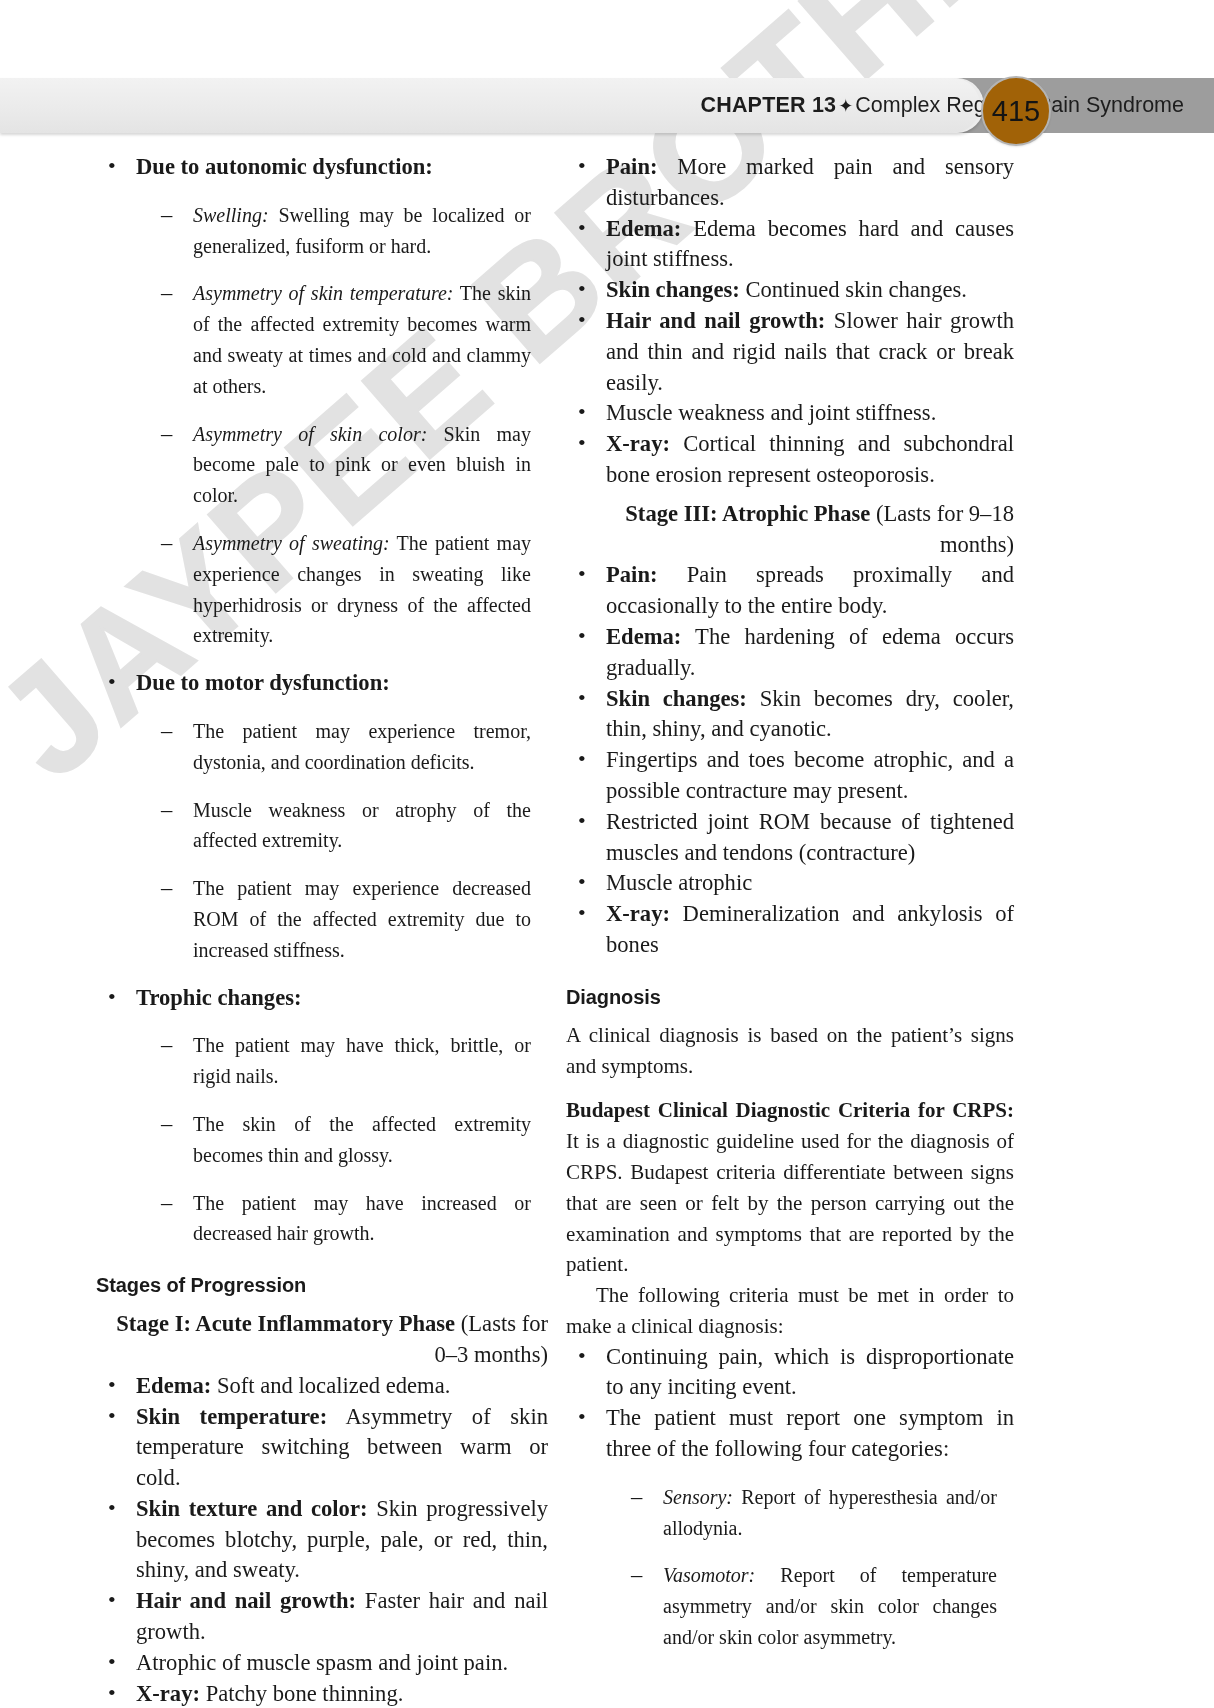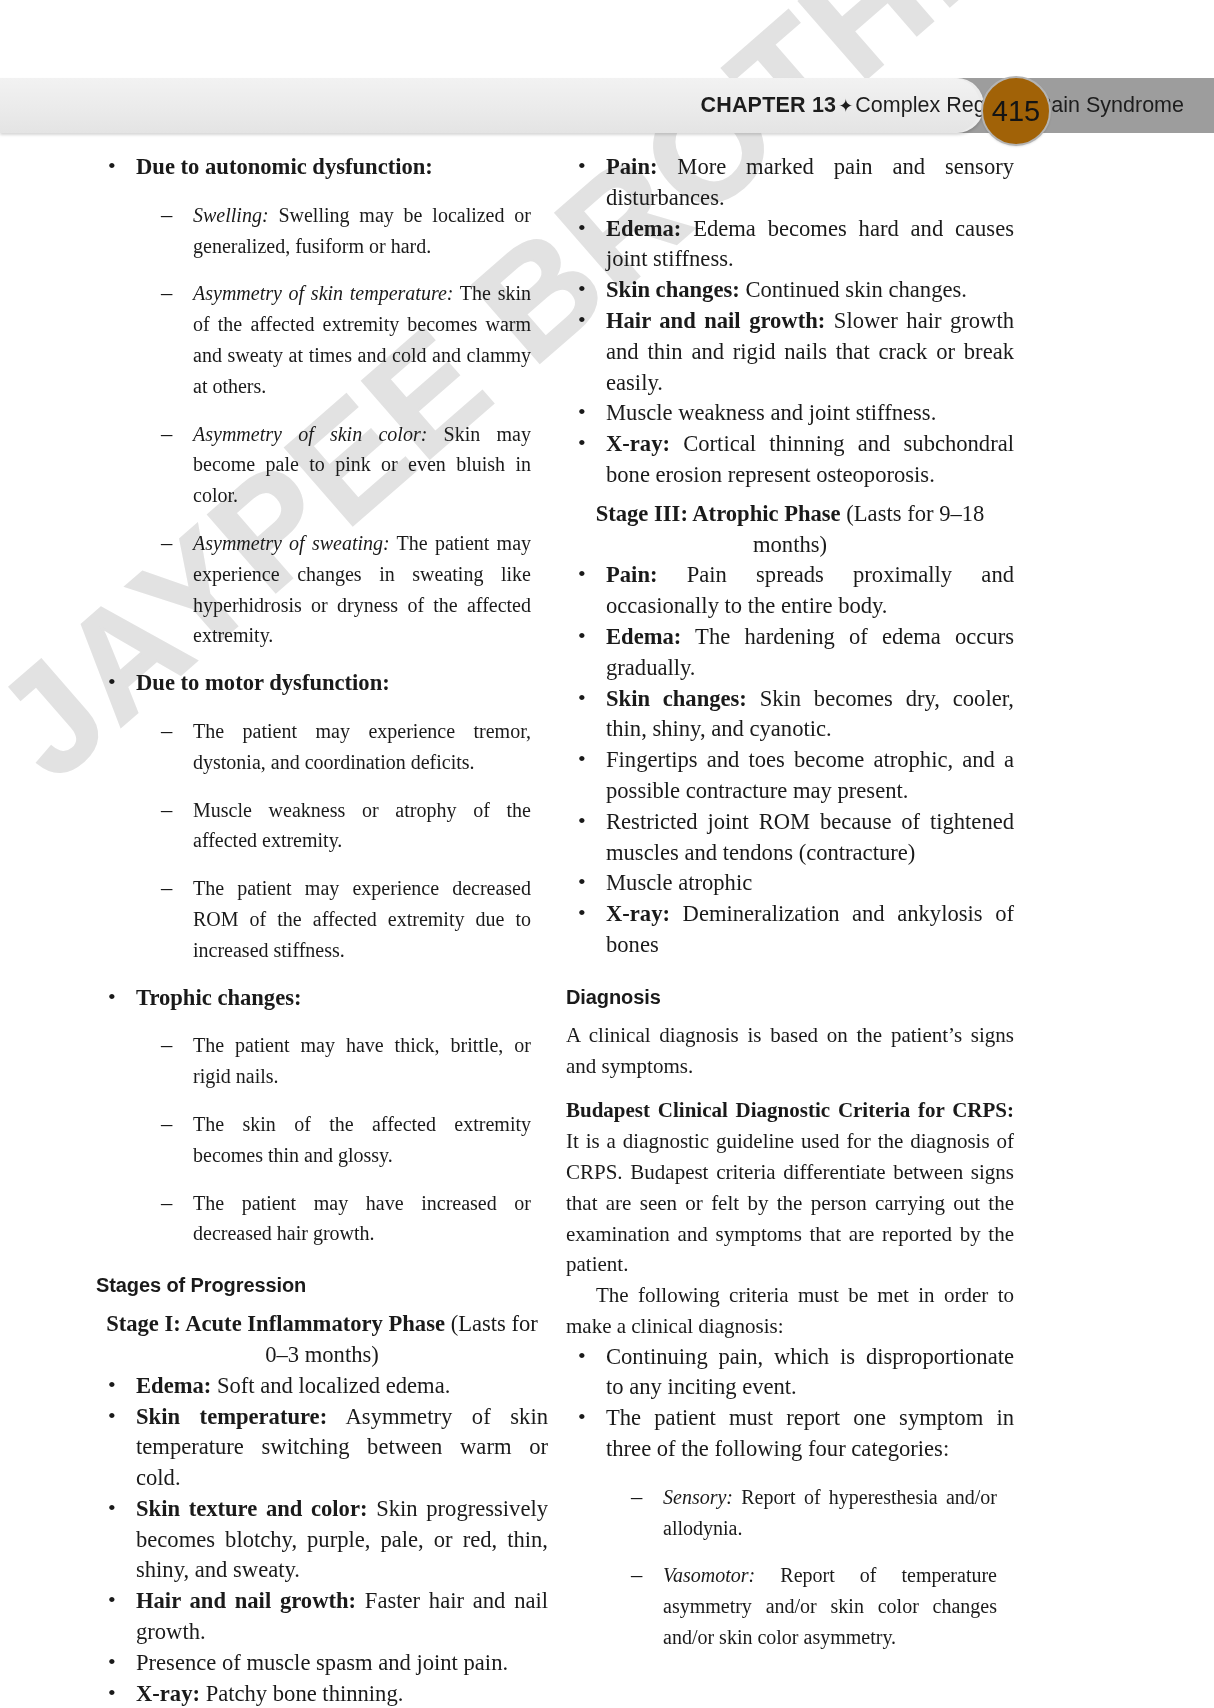--- a/index.html
+++ b/index.html
@@ -163,21 +163,21 @@
     font-weight: bold;
     color: #1a1a1a;
     margin: 20px 0 7px 0;
     line-height: 32px;
     letter-spacing: -0.1px;
   }
   .h-sub {
     font-size: 22.6px;
     line-height: 30.8px;
     margin: 8px 0 0 0;
-    text-align: center;
+    text-align: right;
   }
   .h-sub b { font-weight: bold; }
 
   
   ul.b1 {
     list-style: none;
     margin: 0;
     padding: 0;
   }
   ul.b1 > li {
@@ -293,21 +293,21 @@
 
       <p class="h-sub">
         <b>Stage I: Acute Inflammatory Phase</b><span> (Lasts for 0–3 months)</span>
       </p>
 
       <ul class="b1">
         <li><b class="lead">Edema:</b><span> Soft and localized edema.</span></li>
         <li><b class="lead">Skin temperature:</b><span> Asymmetry of skin temperature switching between warm or cold.</span></li>
         <li><b class="lead">Skin texture and color:</b><span> Skin progressively becomes blotchy, purple, pale, or red, thin, shiny, and sweaty.</span></li>
         <li><b class="lead">Hair and nail growth:</b><span> Faster hair and nail growth.</span></li>
-        <li><span>Presence of muscle spasm and joint pain.</span></li>
+        <li><span>Atrophic of muscle spasm and joint pain.</span></li>
         <li><b class="lead">X-ray:</b><span> Patchy bone thinning.</span></li>
       </ul>
 
       <p class="h-sub stretch">
         <b>Stage II: Dystrophic Phase</b><span> (Lasts for 3–9 months)</span>
       </p>
 
     </div>
 
     <div class="col col-right">

